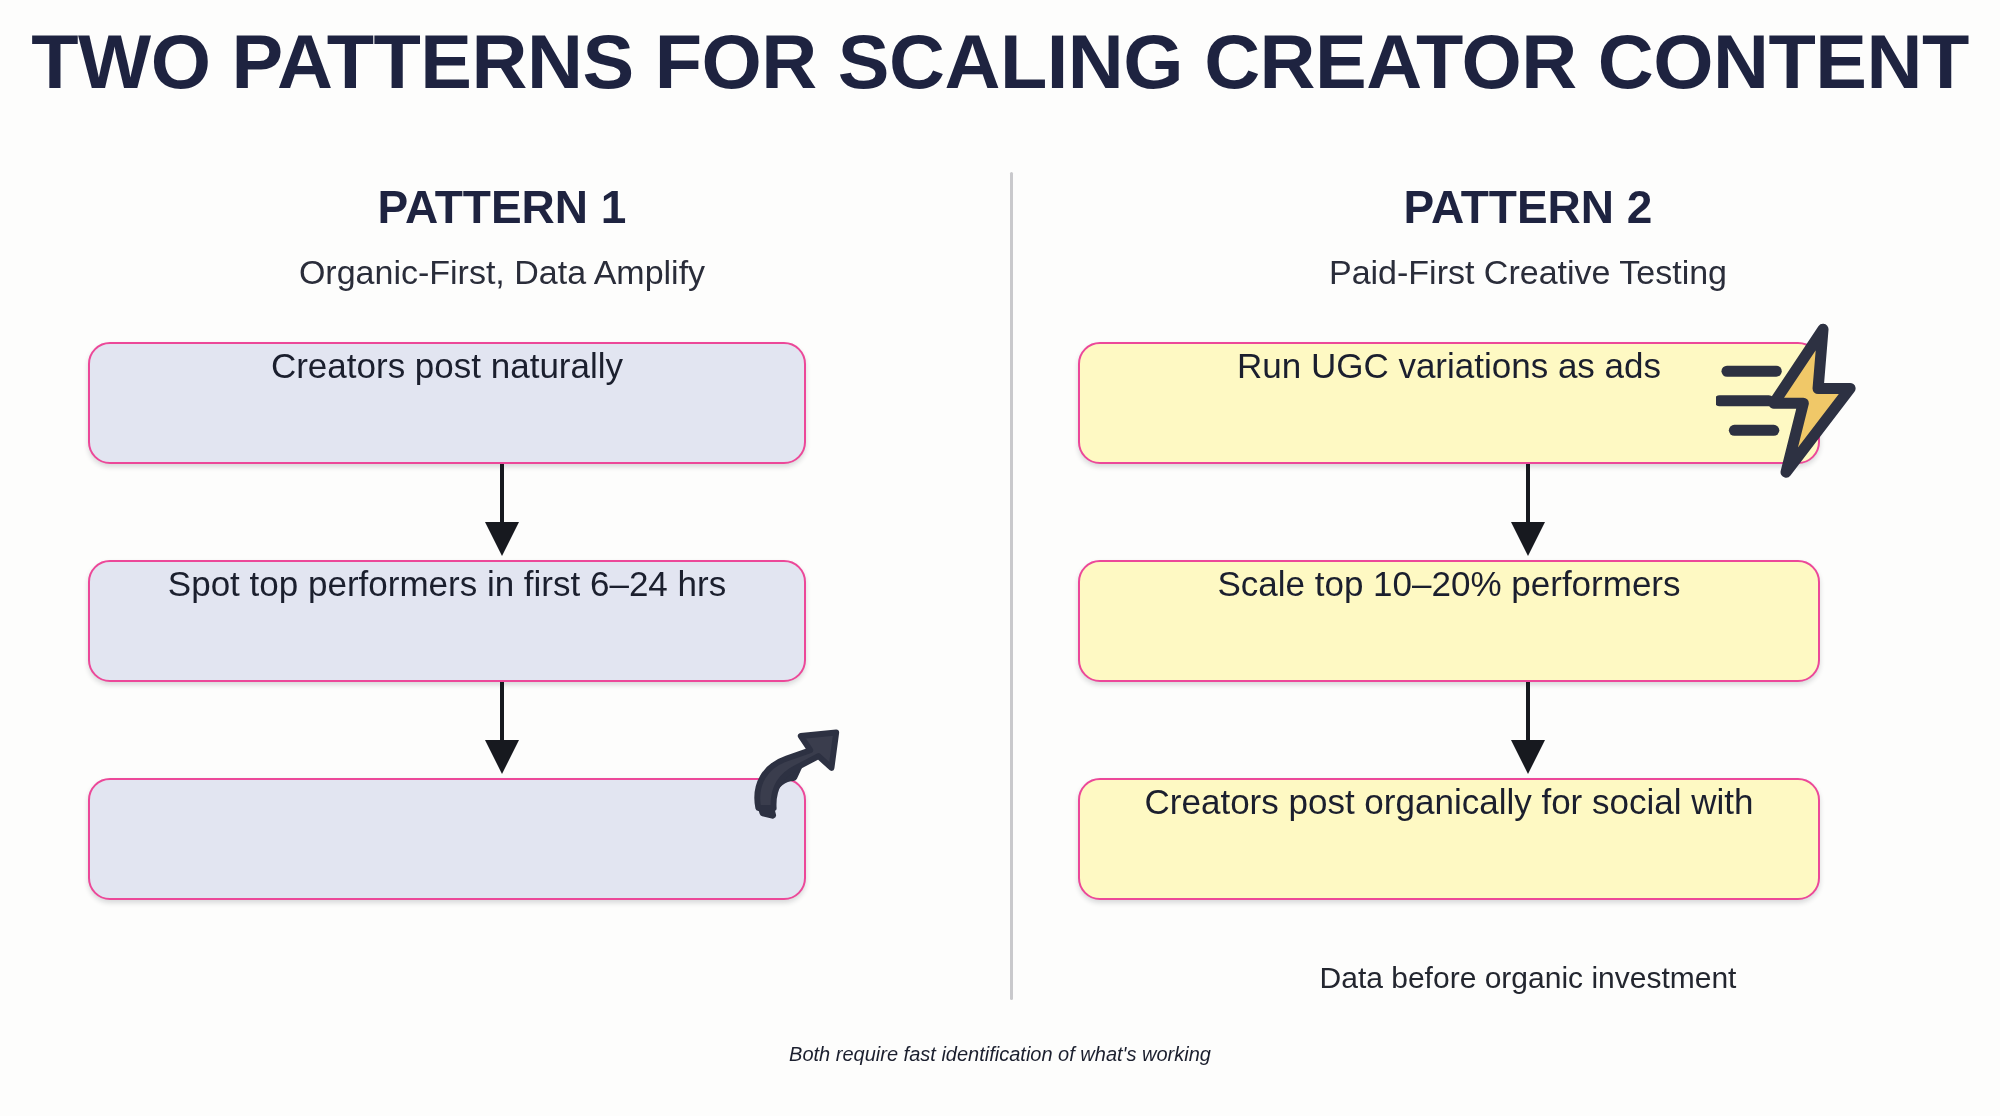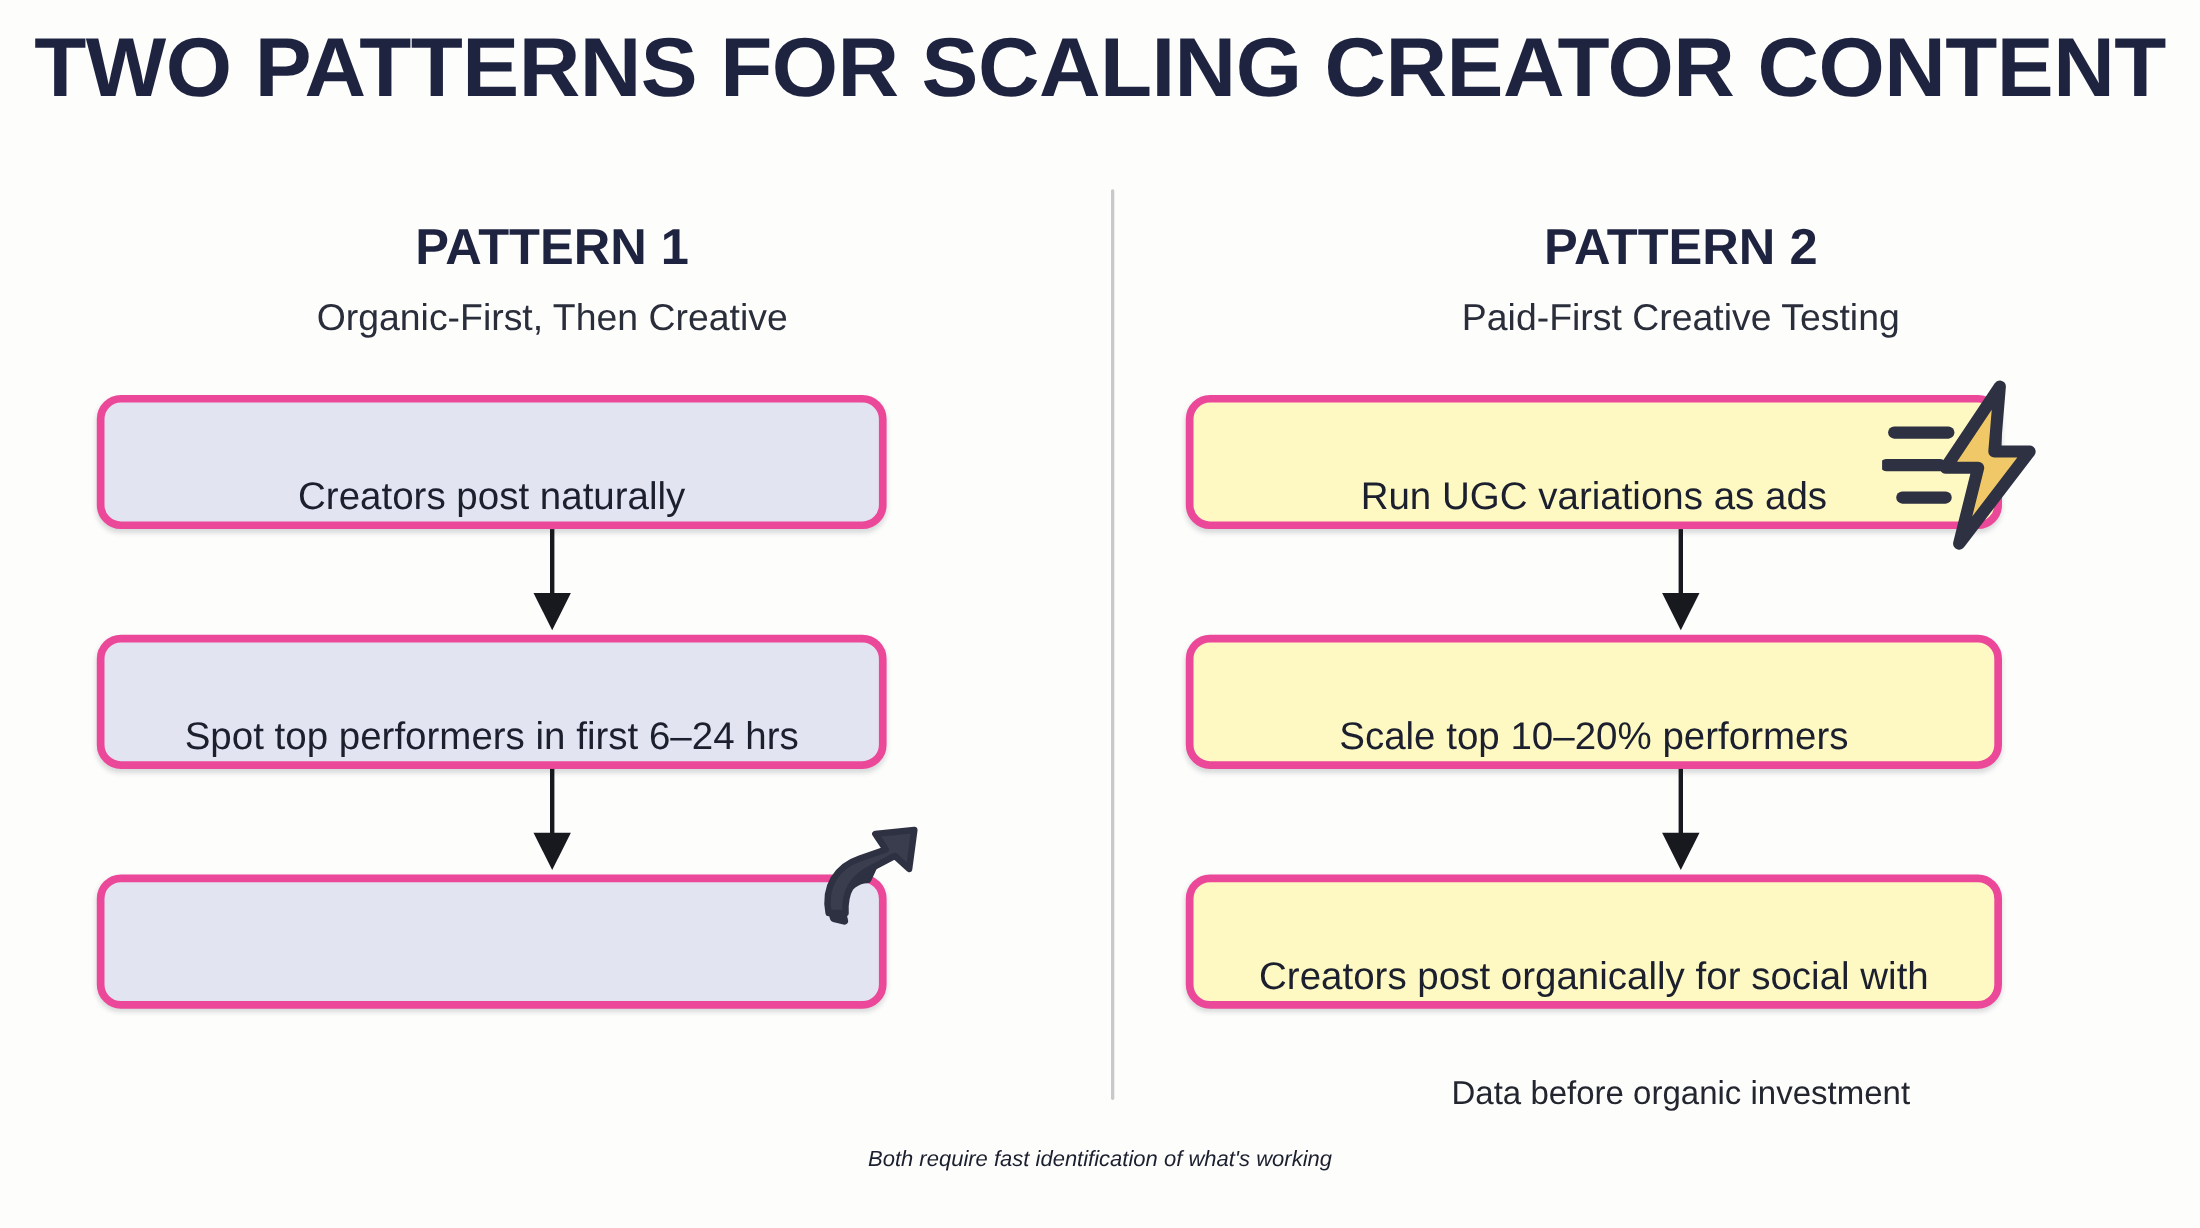--- a/index.html
+++ b/index.html
@@ -56,44 +56,43 @@
   .col-left  { left: 52px; }
   .col-right { left: 1078px; }
 
   .col-title {
     text-align: center;
     font-size: 46px;
     line-height: 58px;
     font-weight: 700;
     color: #1e2340;
     letter-spacing: 0px;
-    margin-top: 17px;
   }
   .col-subtitle {
     text-align: center;
     font-size: 34px;
     line-height: 52px;
     font-weight: 400;
     color: #2a2d3a;
     margin-top: 10px;
   }
 
   
   .flow {
     margin-top: 44px;
     position: relative;
   }
   .node {
     position: relative;
     box-sizing: border-box;
     height: 122px;
-    border: 7px solid #ec4899;
+    border: 2px solid #ec4899;
     border-radius: 22px;
     display: flex;
-    align-items: flex-end;
+    align-items: flex-start;
     justify-content: center;
     box-shadow: 0 3px 5px rgba(25,28,45,0.16);
   }
   .node-label {
     font-size: 35px;
     line-height: 44px;
     font-weight: 400;
     color: #1b1f2e;
     text-align: center;
     padding: 0 44px;
@@ -183,21 +182,21 @@
 <div class="page">
 
   <div class="main-title">TWO PATTERNS FOR SCALING CREATOR CONTENT</div>
 
   <div class="divider"></div>
 
   <div class="column col-left">
 
     <div class="col-title">PATTERN 1</div>
 
-    <div class="col-subtitle">Organic-First, Then Creative</div>
+    <div class="col-subtitle">Organic-First, Data Amplify</div>
 
     <div class="flow">
 
       <div class="node">
         <div class="node-label">Creators post naturally</div>
       </div>
 
       <div class="connector">
         <div class="shaft"></div>
         <div class="head"></div>

